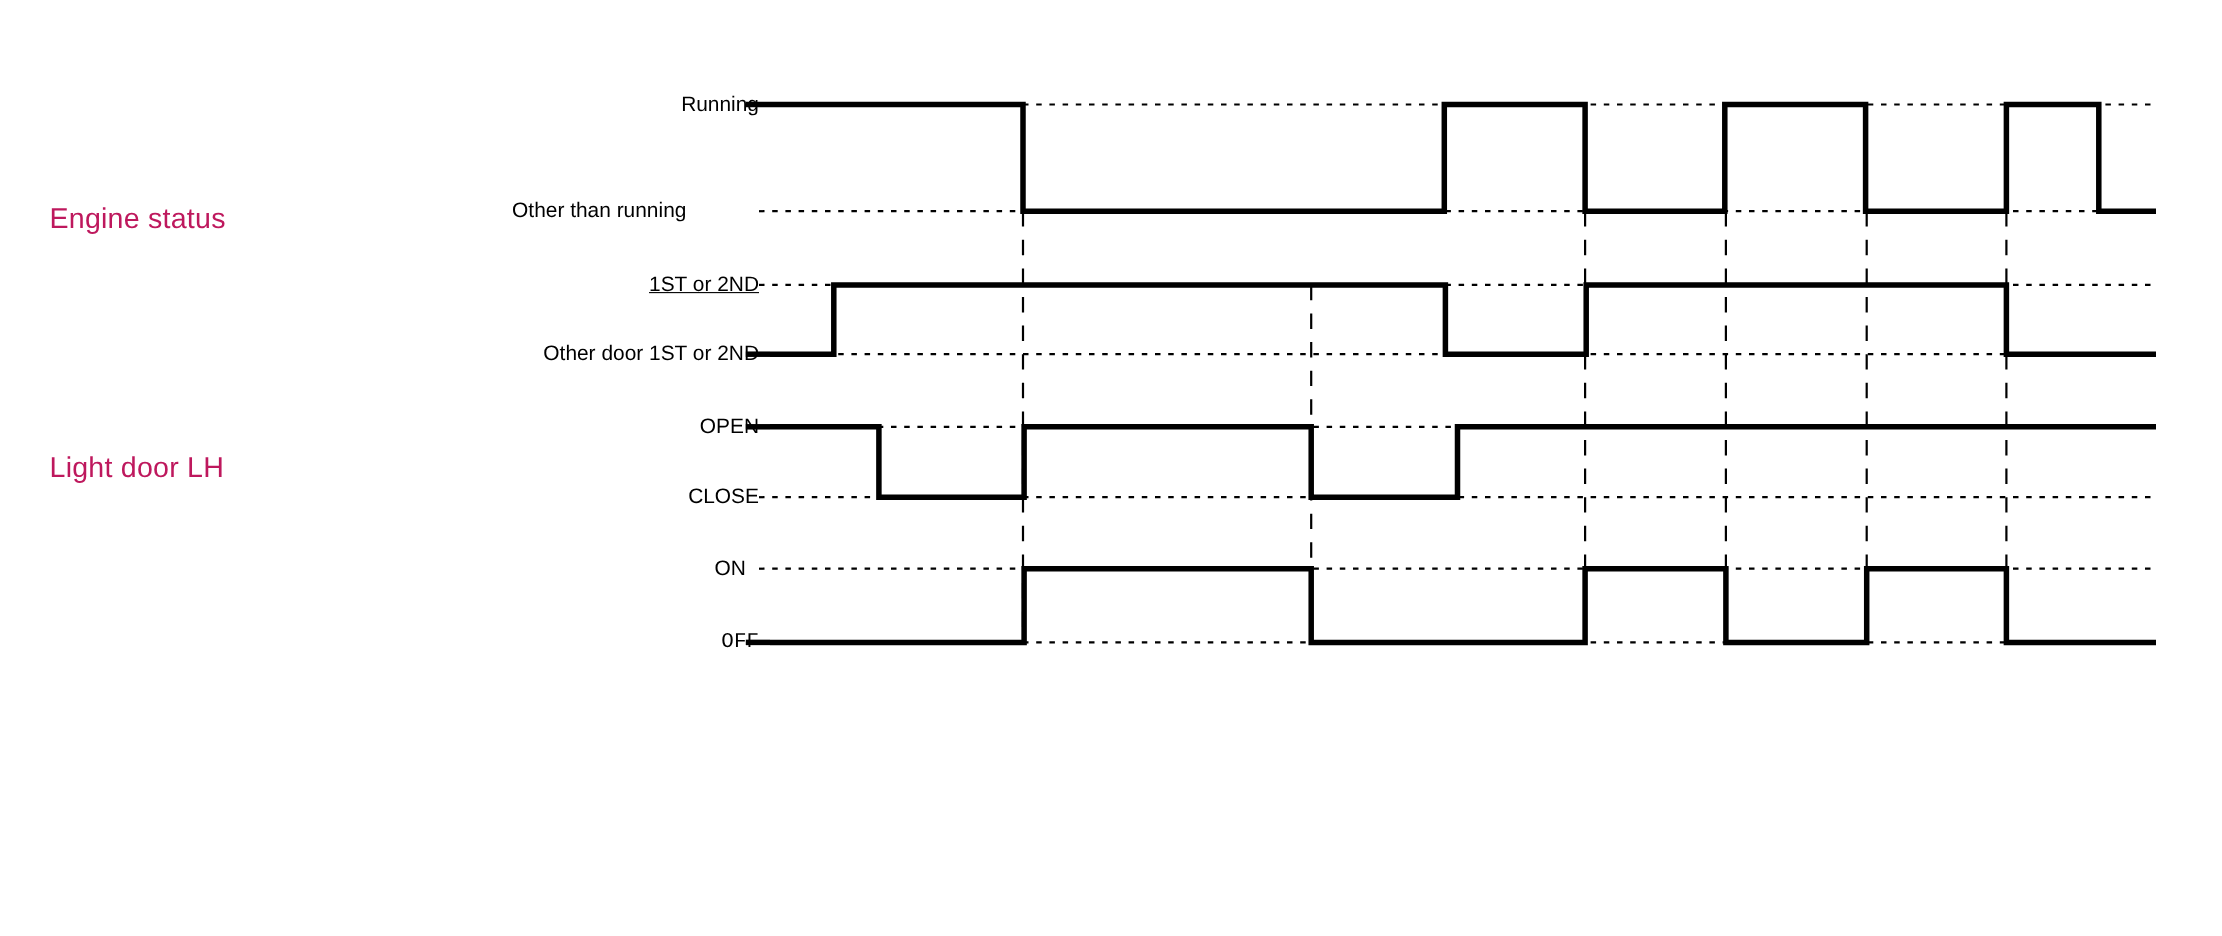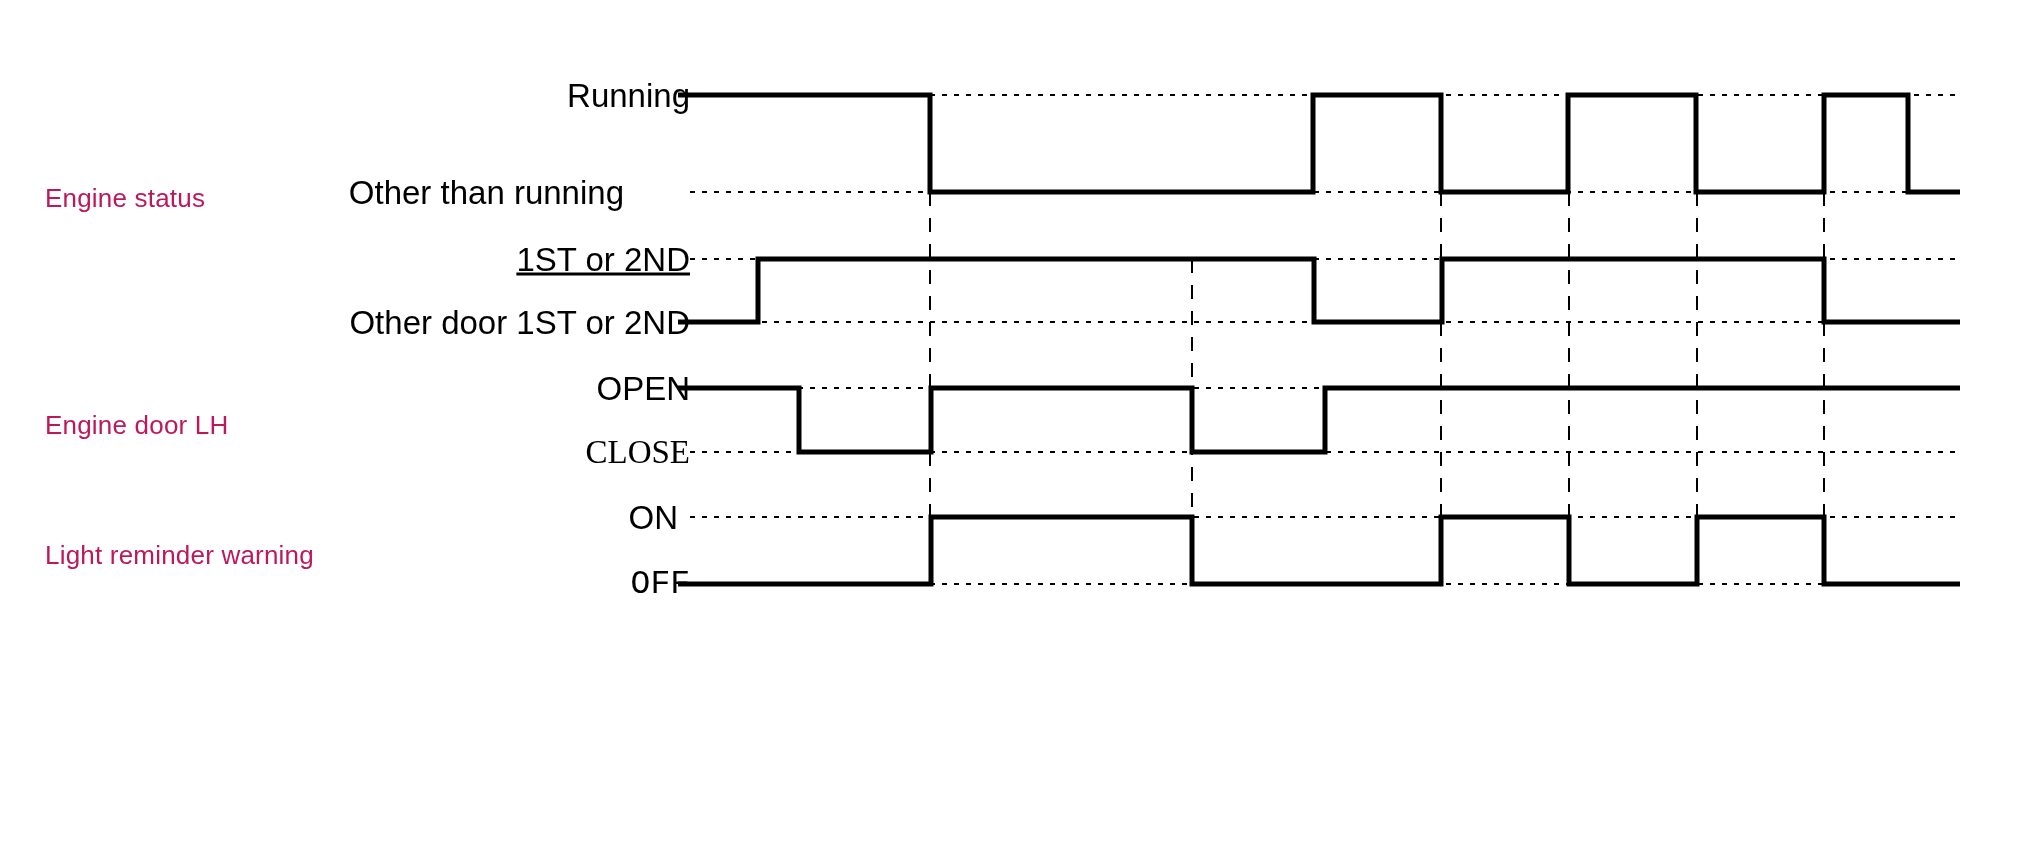--- a/index.html
+++ b/index.html
@@ -23,21 +23,21 @@
   .row-name {
     position: absolute;
     font-size: 26px;
     line-height: 34px;
     color: #be185d;
     white-space: pre;
     letter-spacing: 0.2px;
   }
   .lvl-label {
     position: absolute;
-    font-size: 33px;
+    font-size: 19px;
     line-height: 25px;
     color: #000000;
     white-space: nowrap;
     text-align: right;
     transform: translateY(-50%);
   }
   svg.diagram {
     position: absolute;
     left: 0;
     top: 0;
@@ -81,21 +81,20 @@
       </g>
   </svg>
 
   <div class="row-name" style="left:45px; top:181px;">Engine status</div>
   <div class="lvl-label" style="right:1330px; top:95px;">Running</div>
   <div class="lvl-label" style="right:1396px; top:192px;">Other than running</div>
 
   <div class="lvl-label" style="right:1330px; top:259px;text-decoration:underline;">1ST or 2ND</div>
   <div class="lvl-label" style="right:1330px; top:322px;">Other door 1ST or 2ND</div>
 
-  <div class="row-name" style="left:45px; top:408px;">Engine door LH</div>
+  <div class="row-name" style="left:45px; top:408px;">Light door LH</div>
   <div class="lvl-label" style="right:1330px; top:388px;">OPEN</div>
-  <div class="lvl-label" style="right:1330px; top:452px;font-family:Liberation Serif, serif;">CLOSE</div>
+  <div class="lvl-label" style="right:1330px; top:452px;">CLOSE</div>
 
-  <div class="row-name" style="left:45px; top:538px;">Light reminder warning</div>
   <div class="lvl-label" style="right:1342px; top:517px;">ON</div>
   <div class="lvl-label" style="right:1330px; top:584px;font-family:Liberation Mono, monospace;">OFF</div>
 
 </div>
 
 </body></html>

